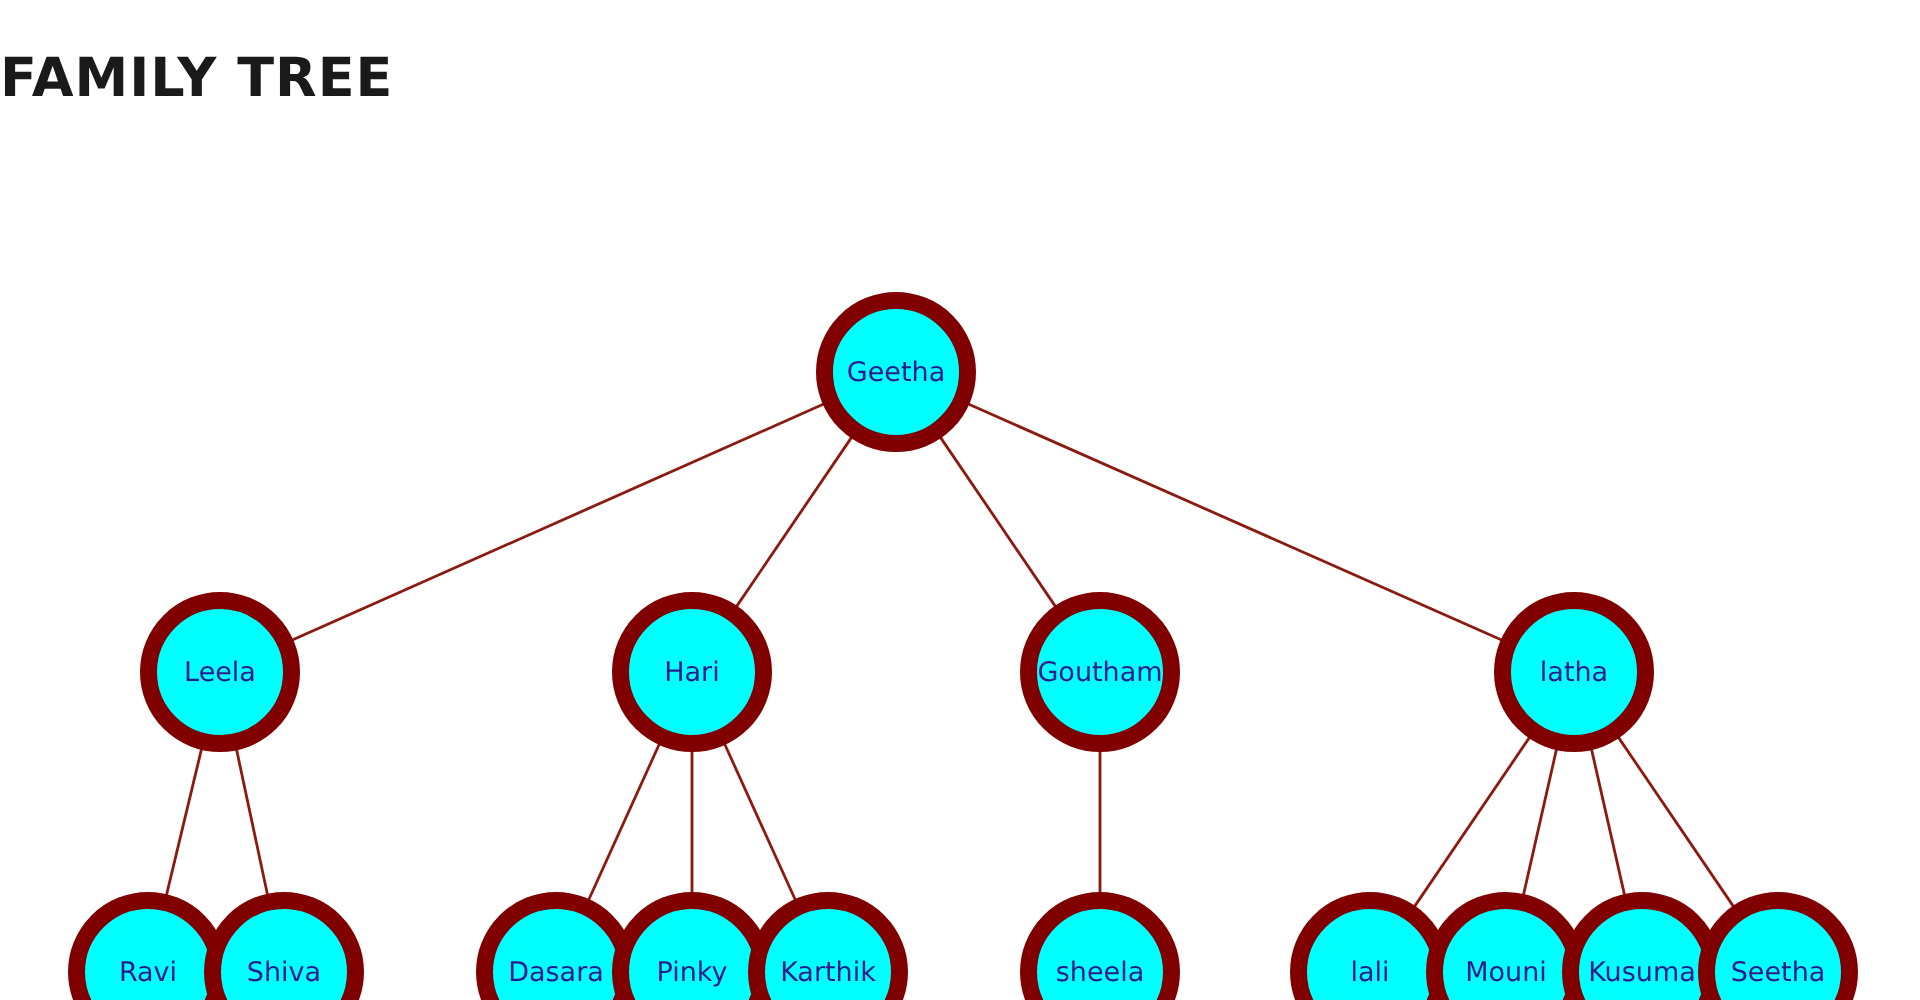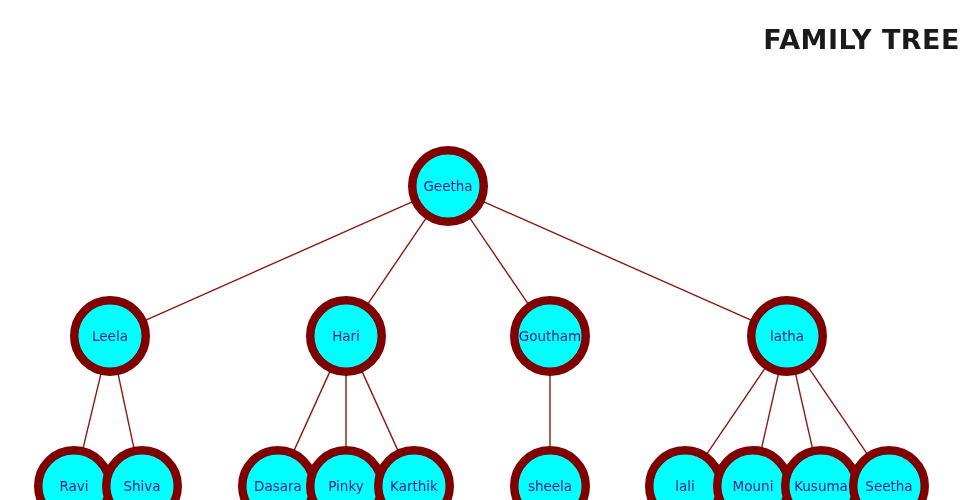--- a/index.html
+++ b/index.html
@@ -17,21 +17,21 @@
     position: relative;
     width: 960px;
     height: 500px;
     background: #ffffff;
   }
   .title {
     position: absolute;
     left: 0;
     top: 24px;
     width: 960px;
-    text-align: right;
+    text-align: left;
     font-family: "DejaVu Sans", sans-serif;
     font-size: 27px;
     font-weight: bold;
     color: #1a1a1a;
     letter-spacing: 0.5px;
     user-select: none;
   }
   svg.graph {
     position: absolute;
     left: 0;

